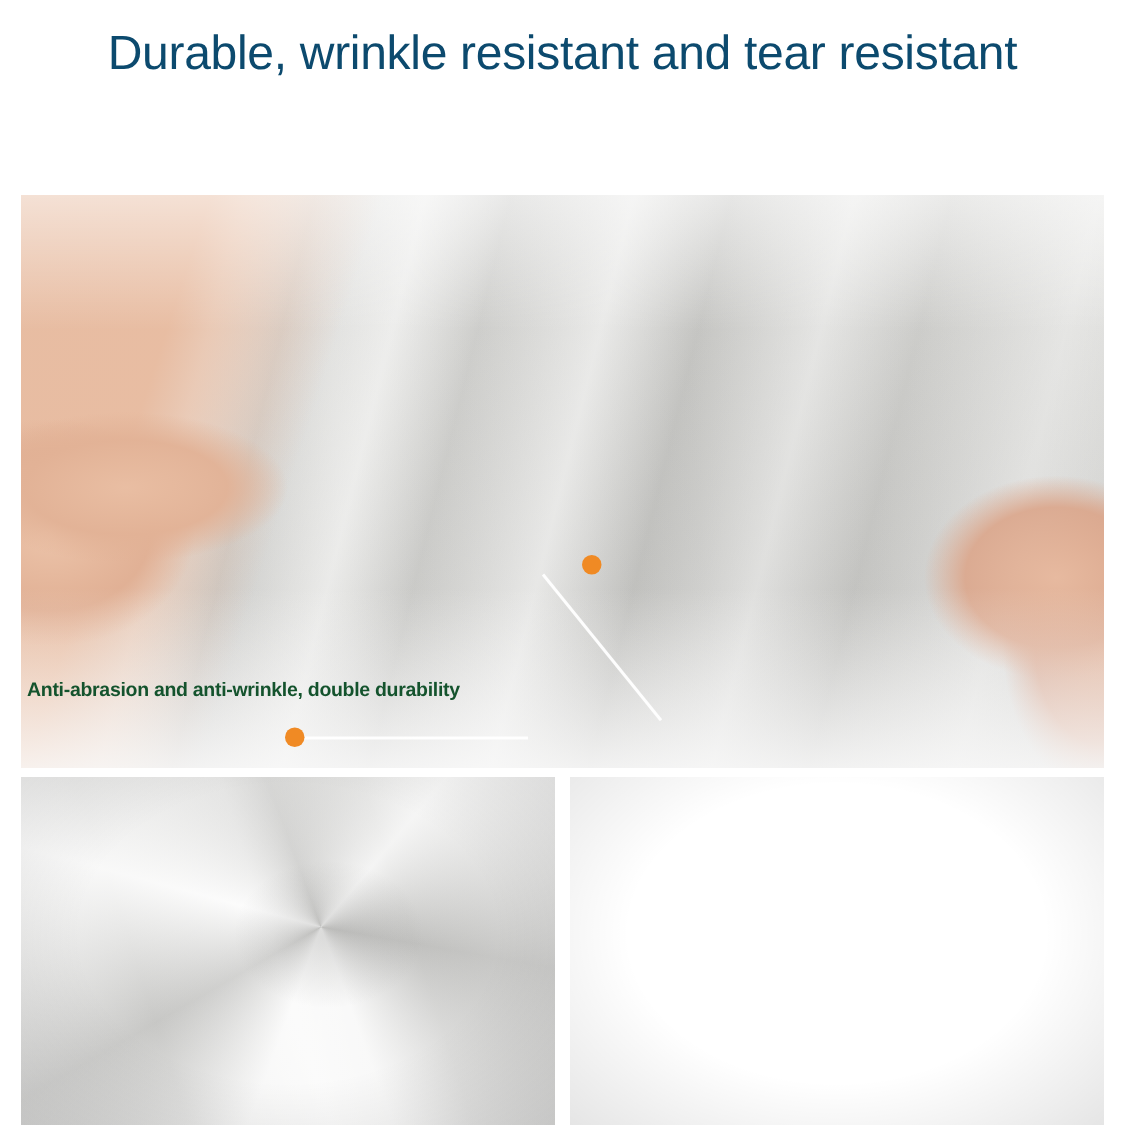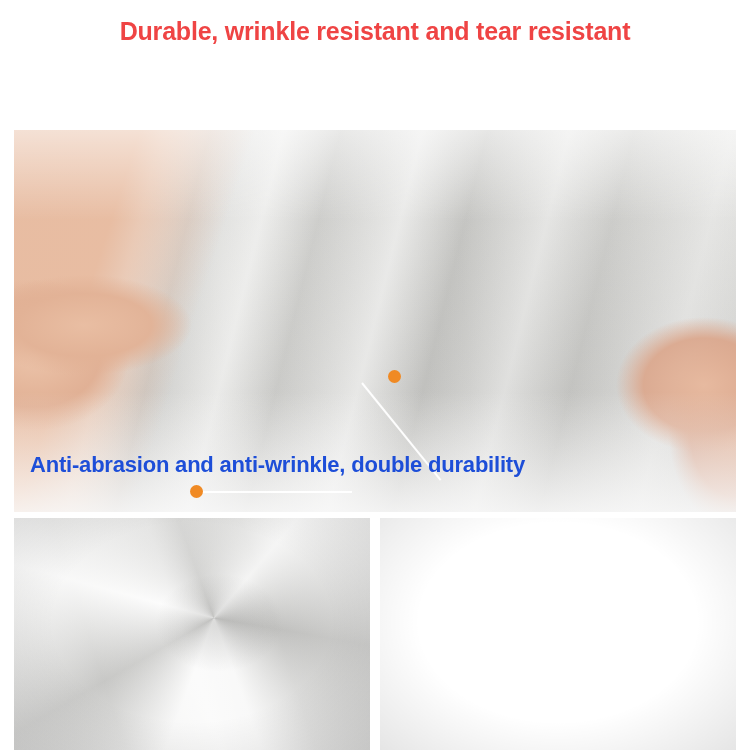--- a/index.html
+++ b/index.html
@@ -22,23 +22,23 @@
     position: absolute;
     left: 0;
     top: 0;
     width: 750px;
     height: 128px;
     background: #ffffff;
     text-align: center;
     padding-top: 16px;
   }
   .headline {
-    font-size: 25px;
-    font-weight: bold;
-    color: #ef4444;
+    font-size: 32px;
+    font-weight: normal;
+    color: #0c4a6e;
     letter-spacing: -0.2px;
     line-height: 1.2;
     margin: 0;
   }
   .subhead {
     margin: 12px auto 0;
     width: 600px;
     font-size: 17.5px;
     color: #2b2b2b;
     line-height: 1.45;
@@ -109,25 +109,25 @@
     width: 125px;
     transform: rotate(51deg);
   }
   .callout-line.horiz {
     left: 188px;
     top: 361px;
     width: 150px;
   }
   .hero-caption {
     position: absolute;
-    left: 16px;
+    left: 4px;
     top: 322px;
-    font-size: 22px;
+    font-size: 13px;
     font-weight: bold;
-    color: #1d4ed8;
+    color: #14532d;
     letter-spacing: -0.2px;
     white-space: nowrap;
   }
 
   
   .bottom-row {
     position: absolute;
     left: 14px;
     top: 518px;
     width: 722px;

